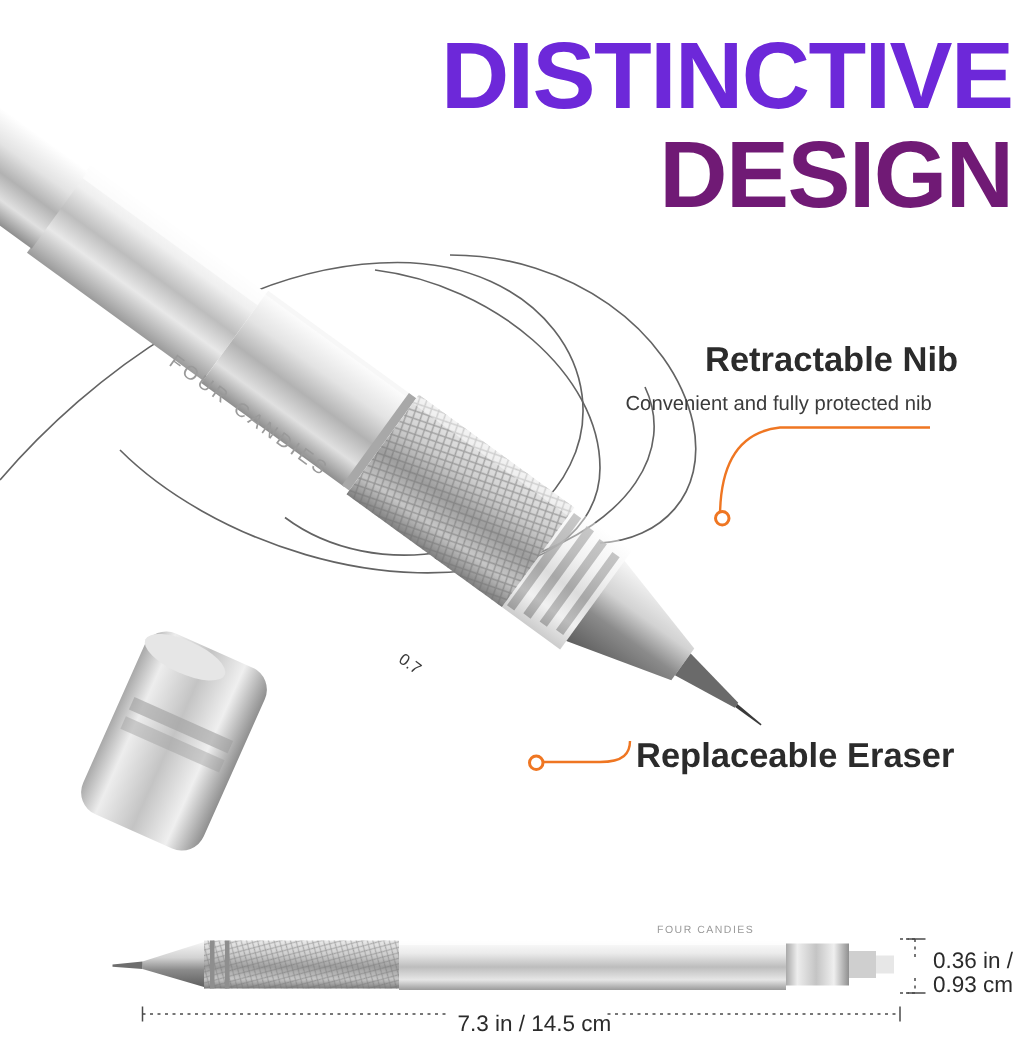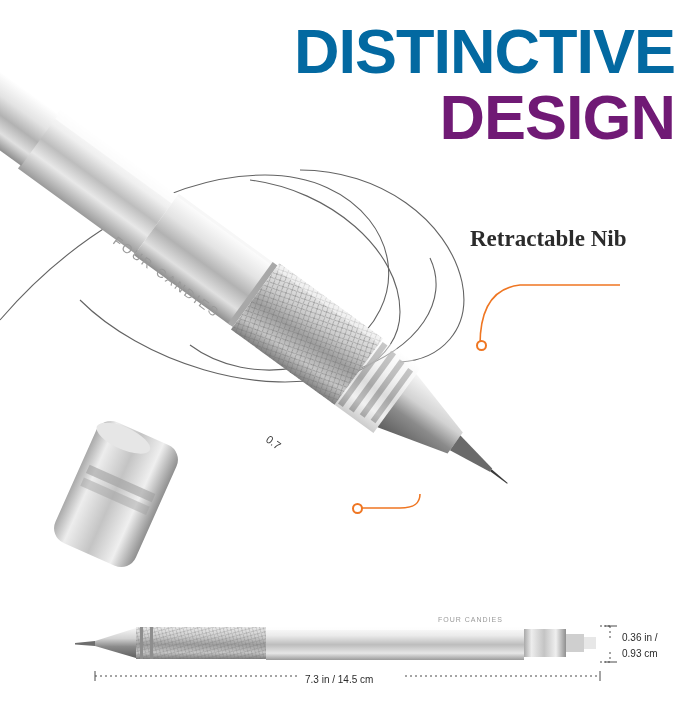--- a/index.html
+++ b/index.html
@@ -18,21 +18,21 @@
     right:4px;
     top:22px;
     text-align:right;
     line-height:0.95;
     font-weight:bold;
     letter-spacing:-1px;
   }
   .headline .l1{
     display:block;
     font-size:63px;
-    color:#0369a1;
+    color:#6d28d9;
   }
   .headline .l2{
     display:block;
     font-size:63px;
     color:#701a75;
     margin-top:6px;
   }
 
   
   .callout-title{
@@ -41,37 +41,37 @@
     font-weight:bold;
     color:#2b2b2b;
     white-space:nowrap;
   }
   .callout-sub{
     position:absolute;
     font-size:13.5px;
     color:#3b3b3b;
     white-space:nowrap;
   }
-  #nib-title{left:470px;top:226px;font-family:Liberation Serif, serif;}
+  #nib-title{left:470px;top:226px;}
   #nib-sub{left:417px;top:261px;}
   #eraser-title{left:424px;top:490px;}
   #eraser-sub{left:496px;top:533px;}
   .dot{
     position:absolute;
     width:11px;height:11px;
     border:2px solid #ef7622;
     border-radius:50%;
     background:#fff;
     box-sizing:border-box;
   }
 
   
   .dim-label{
     position:absolute;
-    font-size:10px;
+    font-size:15px;
     color:#2b2b2b;
     white-space:nowrap;
   }
   #dim-width{left:305px;top:674px;}
   #dim-h1{left:622px;top:632px;}
   #dim-h2{left:622px;top:648px;text-align:right;}
 
   
   svg.art{position:absolute;left:0;top:0;width:679px;height:708px;}
 </style>
@@ -231,21 +231,23 @@
       <path d="M362 508 L400 508 C 416 508, 420 502, 420 494"></path>
     </g>
   </svg>
 
   <div class="headline">
     <span class="l1">DISTINCTIVE</span>
     <span class="l2">DESIGN</span>
   </div>
 
   <div class="callout-title" id="nib-title">Retractable Nib</div>
+  <div class="callout-sub" id="nib-sub">Convenient and fully protected nib</div>
   <div class="dot" style="left:476px;top:340px;"></div>
 
+  <div class="callout-title" id="eraser-title">Replaceable Eraser</div>
   <div class="dot" style="left:352px;top:503px;"></div>
 
   <div class="dim-label" id="dim-width">7.3 in / 14.5 cm</div>
   <div class="dim-label" id="dim-h1">0.36 in /</div>
   <div class="dim-label" id="dim-h2">0.93 cm</div>
 
 </div>
 
 </body></html>

